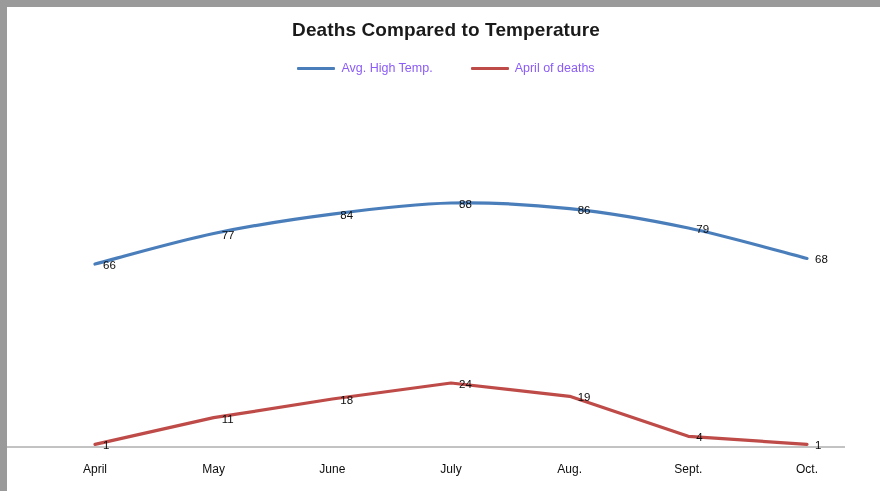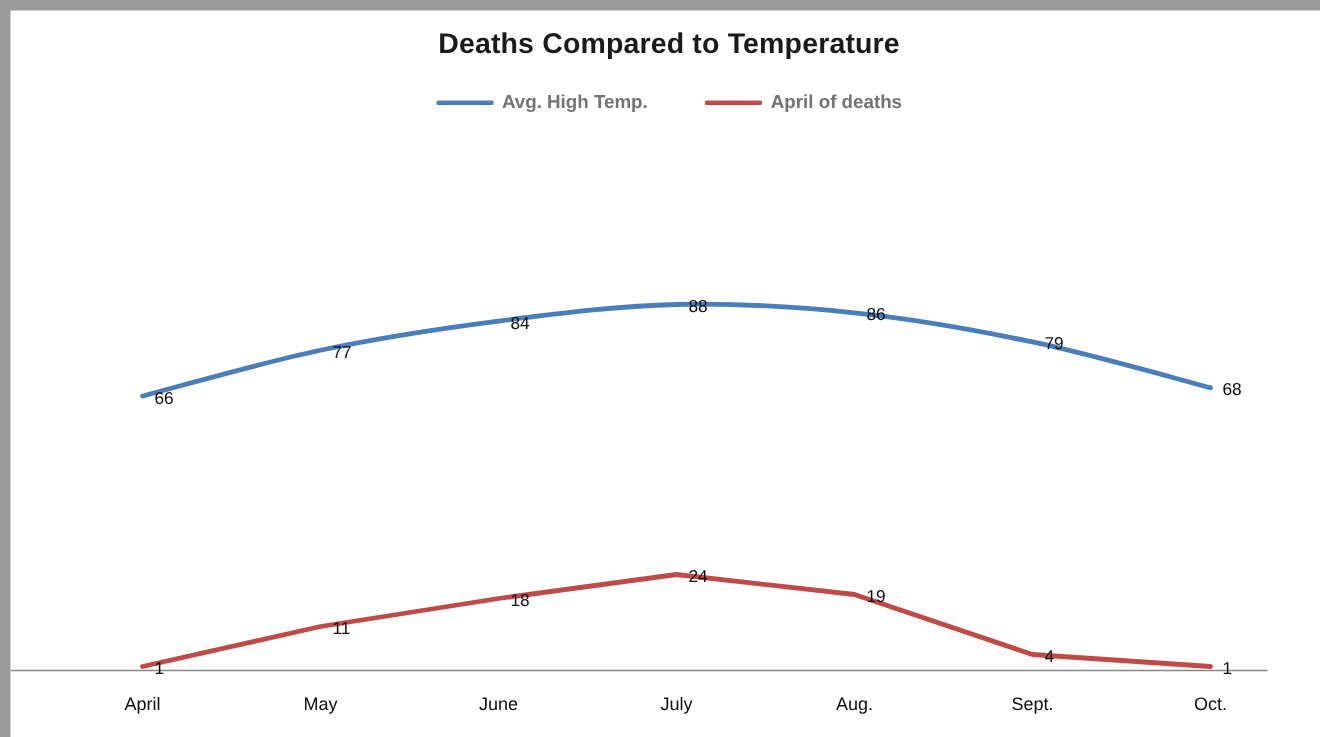--- a/index.html
+++ b/index.html
@@ -46,22 +46,21 @@
     gap: 6px;
   }
   .legend-swatch {
     display: block;
     width: 38px;
     height: 3px;
     border-radius: 1px;
   }
   .legend-label {
     font-size: 12.5px;
-    color: #737373;
-    font-weight: bold;
+    color: #8b5cf6;
   }
   #plot-svg {
     position: absolute;
     top: 0;
     left: 0;
   }
   .data-label {
     font-family: "Liberation Sans", sans-serif;
     font-size: 11.5px;
     fill: #0d0d0d;

